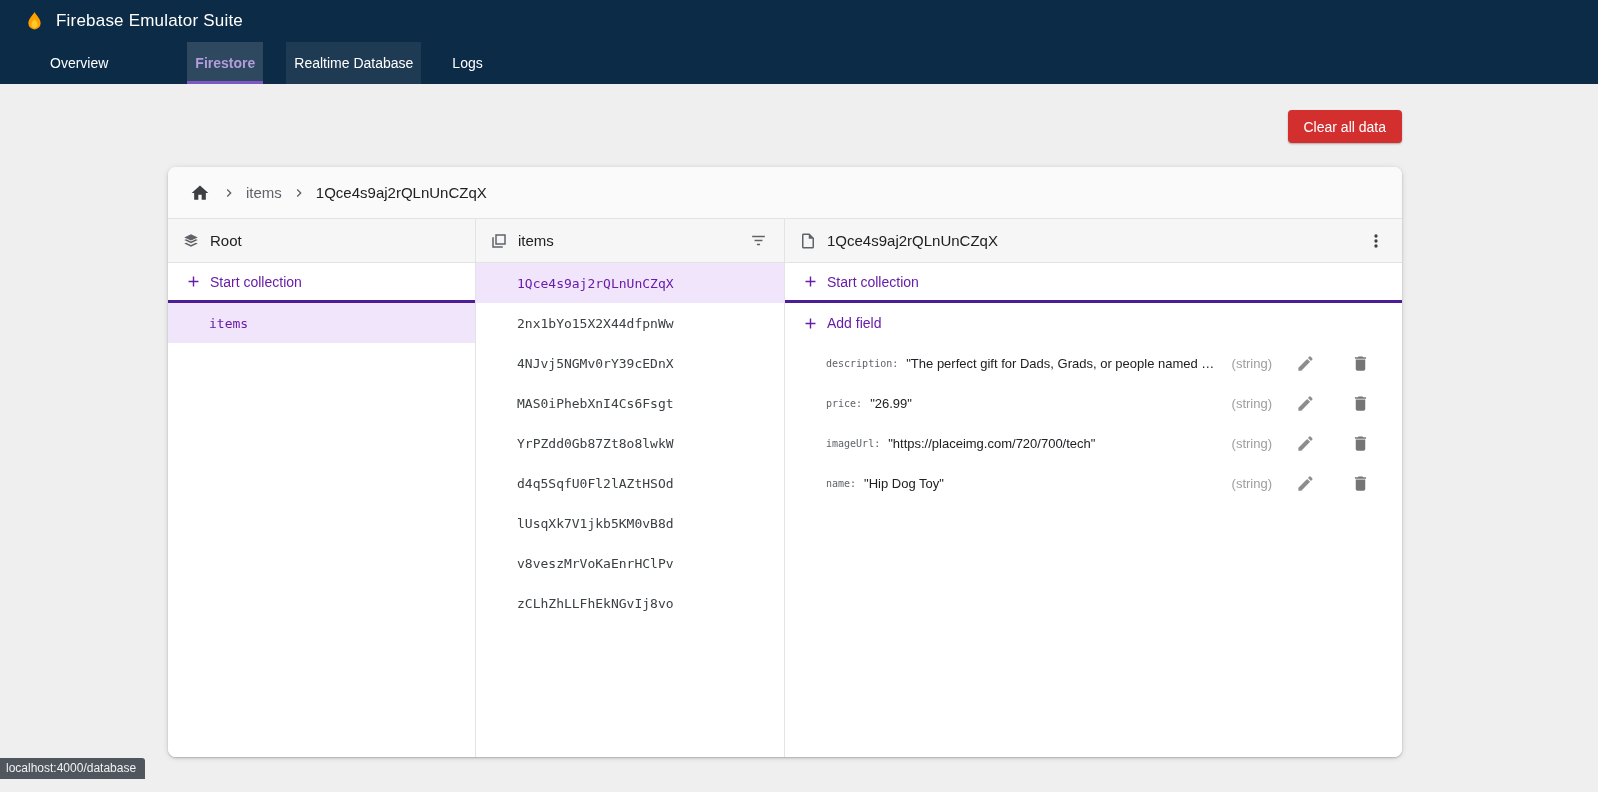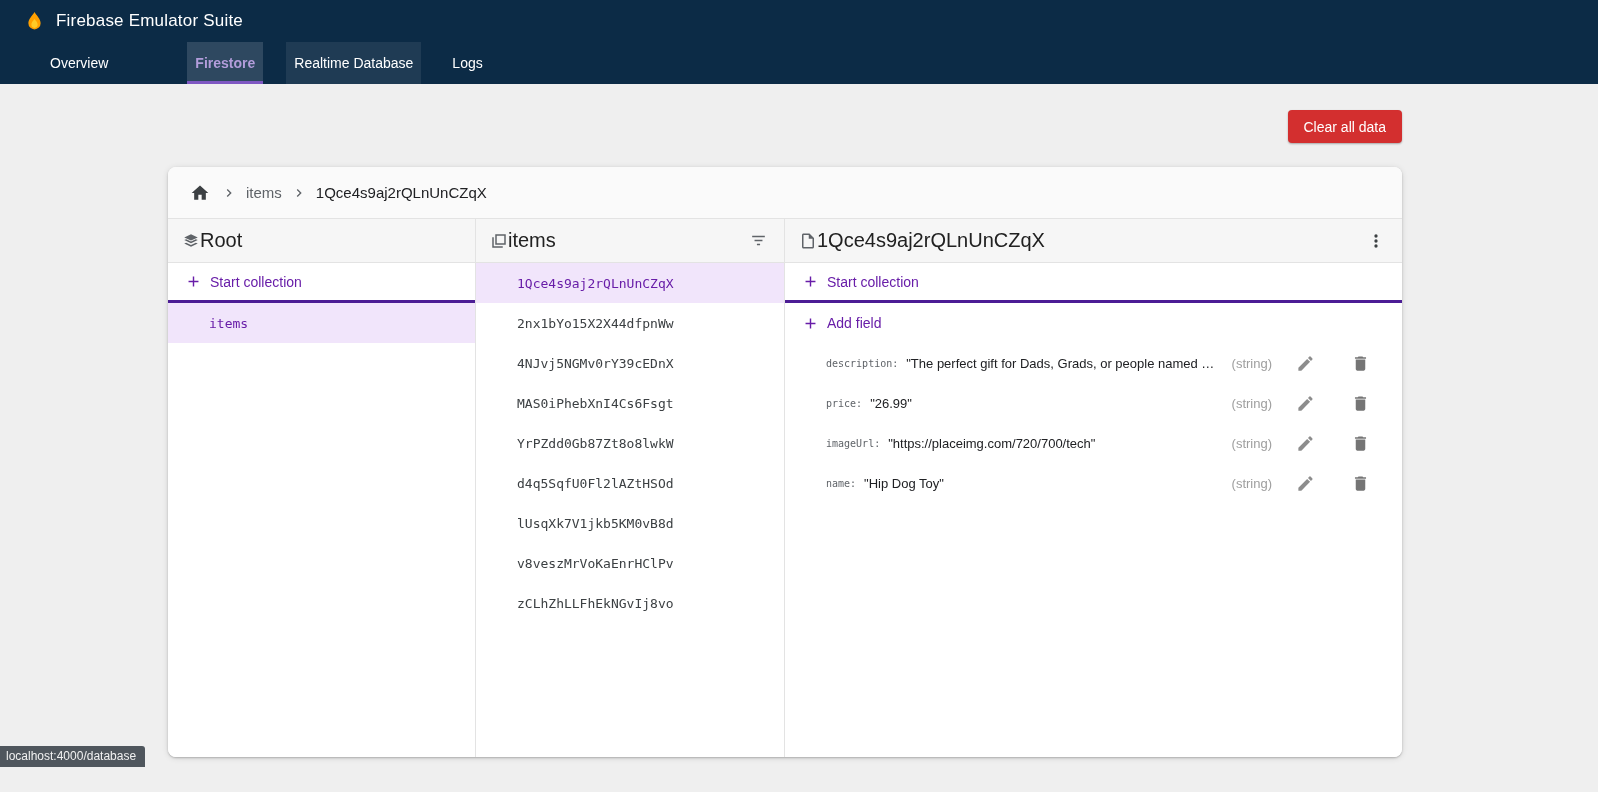--- a/index.html
+++ b/index.html
@@ -43,22 +43,22 @@
   .crumb { font-size:15px; color:#5f6368; cursor:pointer; }
   .crumb.current { color:#202124; cursor:default; }
   .bc-sep { display:flex; align-items:center; }
 
   
   .panel { display:grid; grid-template-columns:308px 309px 1fr; height:538px; }
   .col { border-right:1px solid #e3e3e3; display:flex; flex-direction:column; min-width:0; background:#fff; }
   .col:last-child { border-right:none; }
   .col-header {
     height:44px; background:#f6f6f6; border-bottom:1px solid #e3e3e3;
-    display:flex; align-items:center; padding:0 14px; 
-    font-size:20px; color:#212121; flex:none;
+    display:flex; align-items:center; padding:0 14px; gap:10px;
+    font-size:15px; color:#212121; flex:none;
   }
   .col-header .spacer { flex:1; }
   .icon-btn { background:none; border:none; padding:2px; display:flex; align-items:center; justify-content:center; cursor:pointer; }
 
   .action-row {
     height:40px; display:flex; align-items:center; padding-left:17px; gap:8px;
     color:#681da8; font-size:14px; font-weight:500; cursor:pointer; flex:none;
   }
   .action-row.bordered { border-bottom:3px solid #4c1d95; }
 
@@ -71,21 +71,21 @@
 
   .field-row { height:40px; display:flex; align-items:center; padding:0 30px 0 41px; gap:8px; flex:none; }
   .field-label { font-family:"DejaVu Sans Mono", monospace; font-size:10px; color:#5f6368; white-space:nowrap; }
   .field-value { font-size:13px; color:#202124; white-space:nowrap; overflow:hidden; text-overflow:ellipsis; flex:0 1 auto; }
   .field-spacer { flex:1; }
   .field-type { font-size:13px; color:#9e9e9e; white-space:nowrap; }
   .field-edit { margin-left:14px; }
   .field-delete { margin-left:24px; }
 
   .status-bubble {
-    position:absolute; left:0; bottom:25px;
+    position:absolute; left:0; bottom:13px;
     background:#4f565d; color:#f1f1f1; font-size:12px;
     padding:3px 9px 4px 6px; border-top-right-radius:3px; white-space:nowrap;
   }
 </style>
 </head>
 <body>
 
 <header class="appbar">
   <div class="appbar-top">
     <span style="display:flex;">

